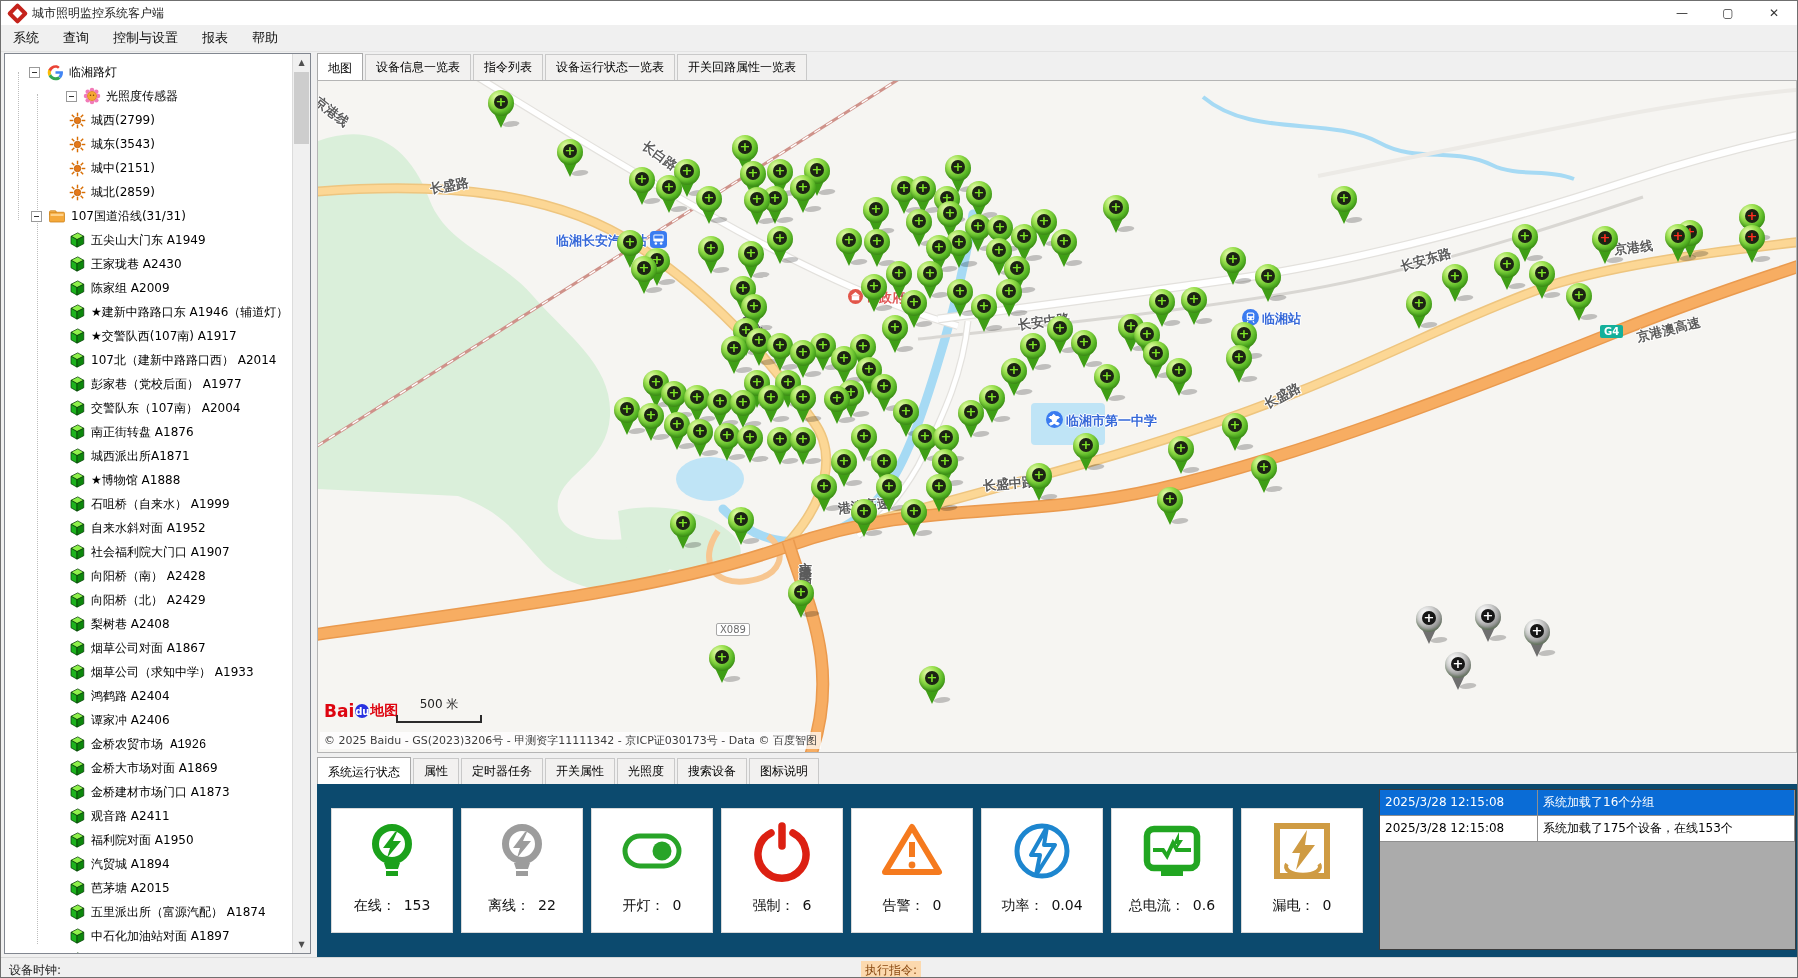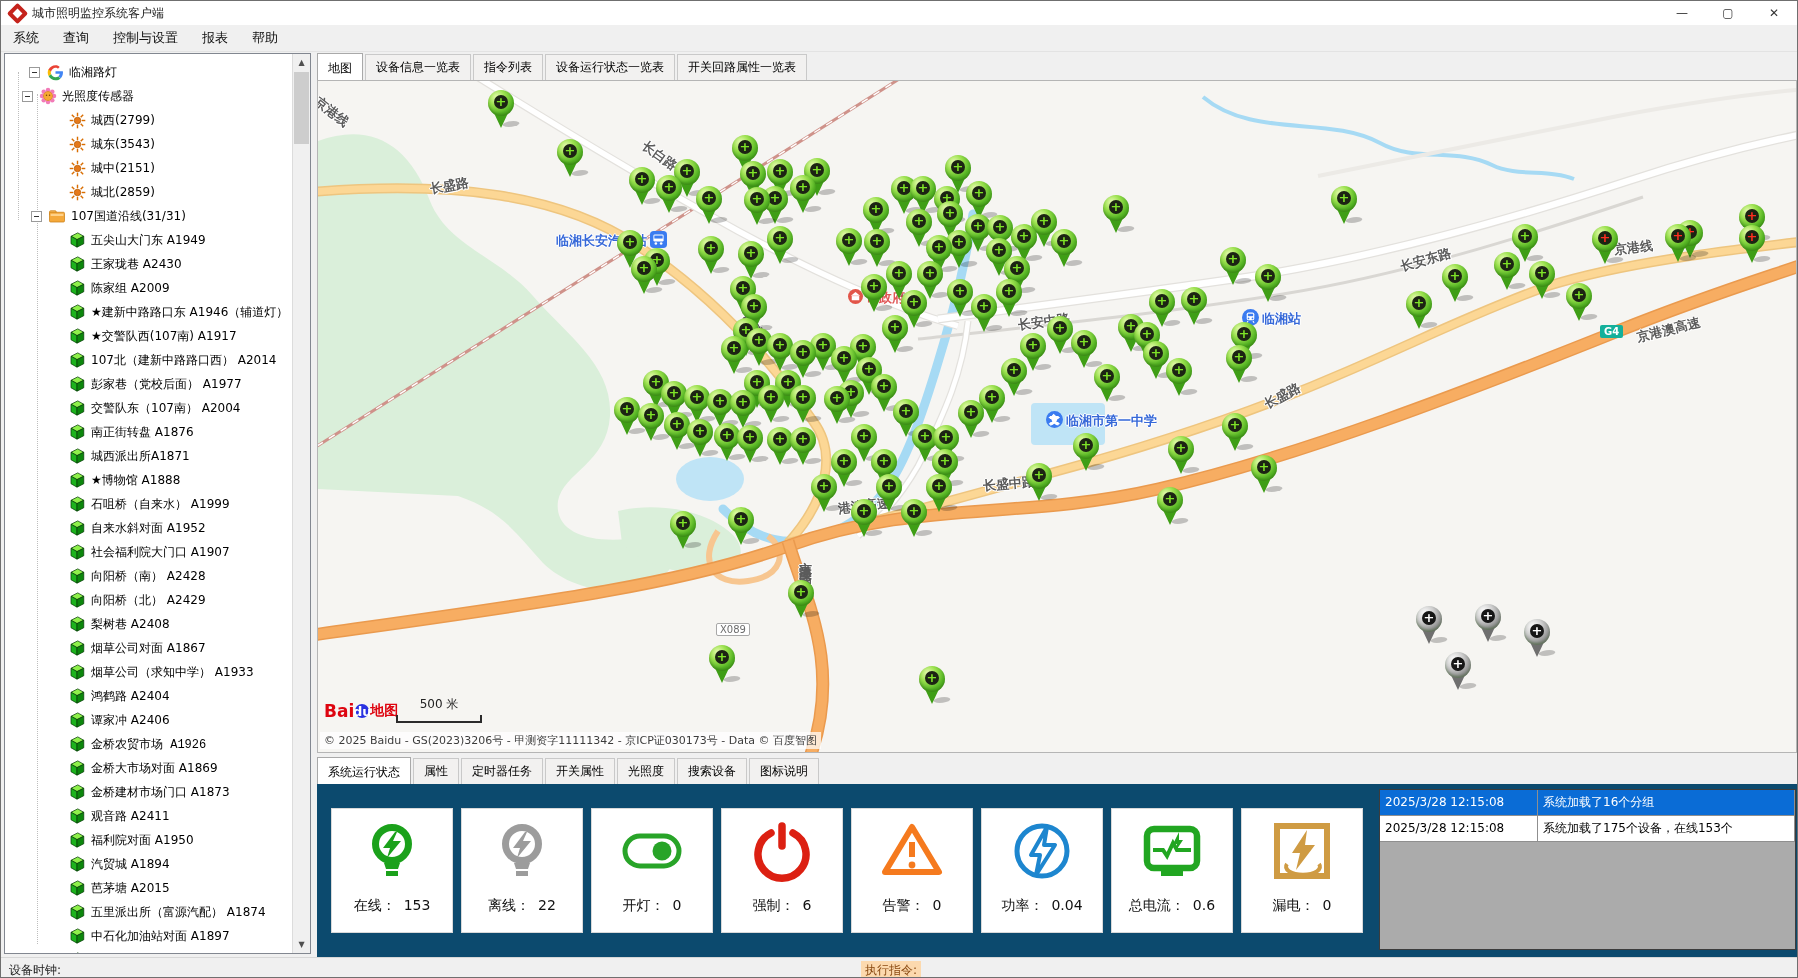--- a/index.html
+++ b/index.html
@@ -54,21 +54,21 @@
   .pin .tail{position:absolute;left:6px;top:23px;width:0;height:0;border-left:7px solid transparent;border-right:7px solid transparent;border-top:15px solid #3f9e16;}
   .pin .core{position:absolute;left:6px;top:5px;width:14px;height:14px;border-radius:50%;background:#1c2413;color:#7ee327;font-weight:700;font-size:13px;line-height:14px;text-align:center;}
   .pin::after{content:"";position:absolute;left:15px;top:31px;width:16px;height:6px;background:rgba(0,0,0,.22);transform:skewX(-38deg);border-radius:50%;}
   .pin.red .core{color:#ff2d1f;}
   .pin.gray .head{background:radial-gradient(circle at 34% 28%, #ffffff 0%, #cfcfcf 35%, #8d8d8d 70%, #6f6f6f 100%);}
   .pin.gray .tail{border-top-color:#6f6f6f;}
   .pin.gray .core{background:#161616;color:#fff;}
   
   #bd-logo{position:absolute;left:6px;top:620px;display:flex;align-items:center;gap:1px;}
   #bd-logo .bai{color:#de0510;font-weight:700;font-size:17px;}
-  #bd-logo .du{background:#2932e1;color:#fff;font-size:13px;font-weight:700;border-radius:50%;width:14px;height:14px;display:inline-flex;align-items:center;justify-content:center;}
+  #bd-logo .du{background:#2932e1;color:#fff;font-size:10px;font-weight:700;border-radius:50%;width:14px;height:14px;display:inline-flex;align-items:center;justify-content:center;}
   #bd-logo .ditu{color:#de0510;font-weight:700;font-size:14px;}
   #map-scale{position:absolute;left:78px;top:615px;width:86px;text-align:center;font-size:12px;color:#222;}
   #map-scale .bar{margin-top:2px;height:6px;border-left:2px solid #2b2b2b;border-right:2px solid #2b2b2b;border-bottom:2px solid #2b2b2b;}
   #map-attrib{position:absolute;left:2px;top:651px;font-size:11px;color:#3c3c3c;background:rgba(255,255,255,.72);padding:1px 4px;white-space:nowrap;}
   
   #panel{position:absolute;left:316px;top:783px;width:1480px;height:173px;background:#0c4a6e;text-align:center;}
   .card{position:absolute;top:24px;width:122px;height:125px;background:#fff;border:1px solid #d9d9d9;box-sizing:border-box;display:flex;flex-direction:column;align-items:center;}
   .card .ic{margin-top:10px;width:64px;height:64px;}
   .card .cap{margin-top:14px;font-size:14px;color:#111;}
   .card .cap b{font-weight:400;margin-left:8px;}
@@ -120,21 +120,21 @@
           <span class="tree-ico">
             <svg viewBox="0 0 48 48" width="17" height="17">
               <path fill="#4285F4" d="M45.1 24.5c0-1.6-.1-2.8-.4-4H24v7.3h12.1c-.2 2-1.6 5-4.5 7l6.9 5.4c4.1-3.8 6.6-9.4 6.6-15.7z"></path>
               <path fill="#34A853" d="M24 46c5.9 0 10.9-1.9 14.5-5.3l-6.9-5.4c-1.9 1.3-4.4 2.2-7.6 2.2-5.8 0-10.7-3.8-12.5-9.1L4.4 34C8 41.1 15.4 46 24 46z"></path>
               <path fill="#FBBC05" d="M11.5 28.4c-.5-1.4-.8-2.9-.8-4.4s.3-3 .8-4.4l-7.1-5.5C2.9 17 2 20.4 2 24s.9 7 2.4 9.9l7.1-5.5z"></path>
               <path fill="#EA4335" d="M24 10.5c3.3 0 5.5 1.4 6.8 2.6l5-4.9C32.9 5.1 29.9 3.4 24 3.4 15.4 3.4 8 8.3 4.4 15.4l7.1 5.5c1.8-5.3 6.7-10.4 12.5-10.4z"></path>
             </svg>
           </span>
           <span class="tree-lbl">临湘路灯</span>
         </div>
-        <div class="tree-row" style="padding-left: 17px;">
+        <div class="tree-row" style="padding-left: 26px; margin-left: 35px;">
           <span class="expander">
             <i></i>
           </span>
           <span class="tree-ico">
             <svg viewBox="0 0 24 24" width="18" height="18">
               <g fill="#f27bb8">
                 <circle cx="12" cy="4" r="3"></circle>
                 <circle cx="17.7" cy="6.3" r="3"></circle>
                 <circle cx="20" cy="12" r="3"></circle>
                 <circle cx="17.7" cy="17.7" r="3"></circle>

